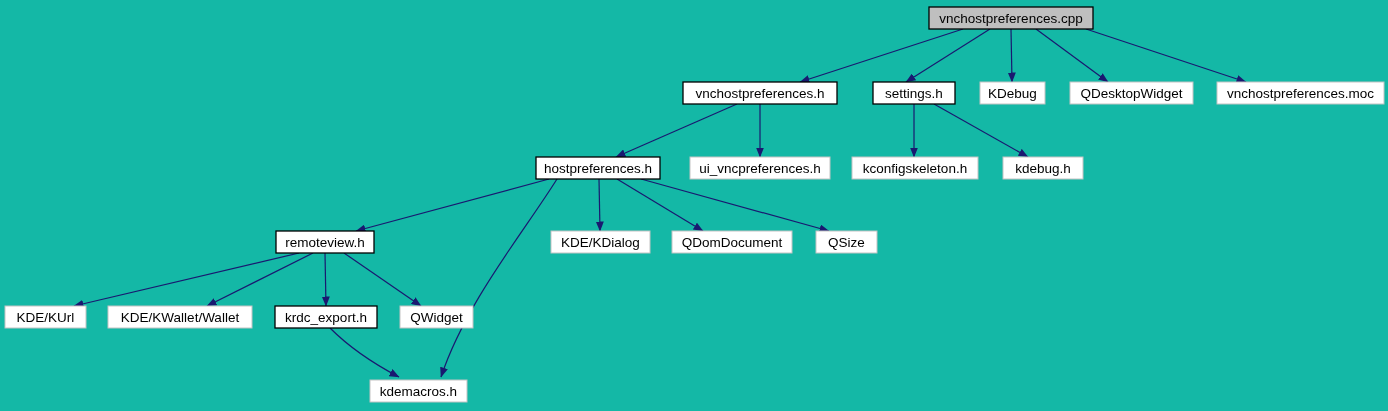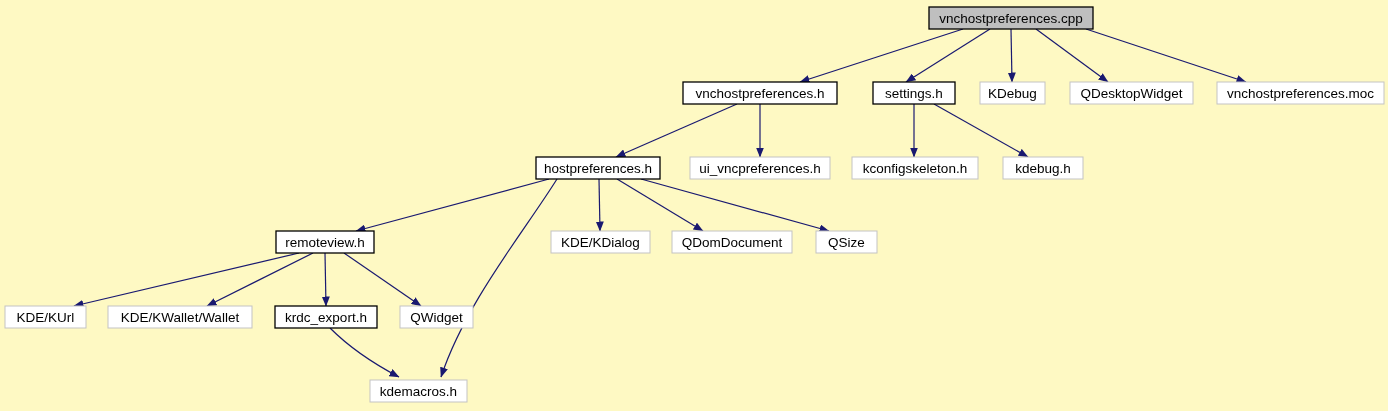--- a/index.html
+++ b/index.html
@@ -4,21 +4,21 @@
 <style>
   html, body {
     margin: 0;
     padding: 0;
     background: #ffffff;
   }
   .graph-canvas {
     position: relative;
     width: 1388px;
     height: 411px;
-    background: #fef9c3;
+    background: #14b8a6;
     overflow: hidden;
   }
   svg text {
     font-family: "Liberation Sans", "DejaVu Sans", sans-serif;
     font-size: 13.5px;
   }
 </style>
 </head>
 <body>
 

